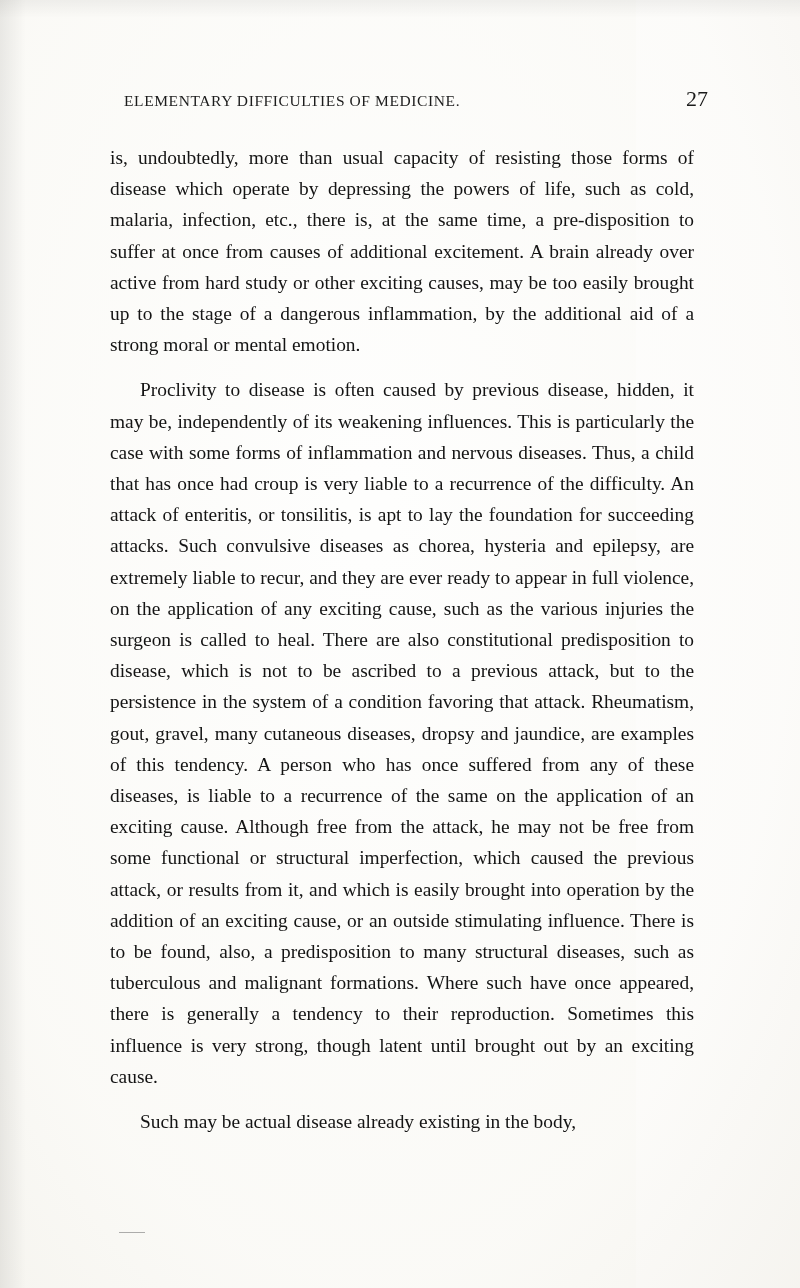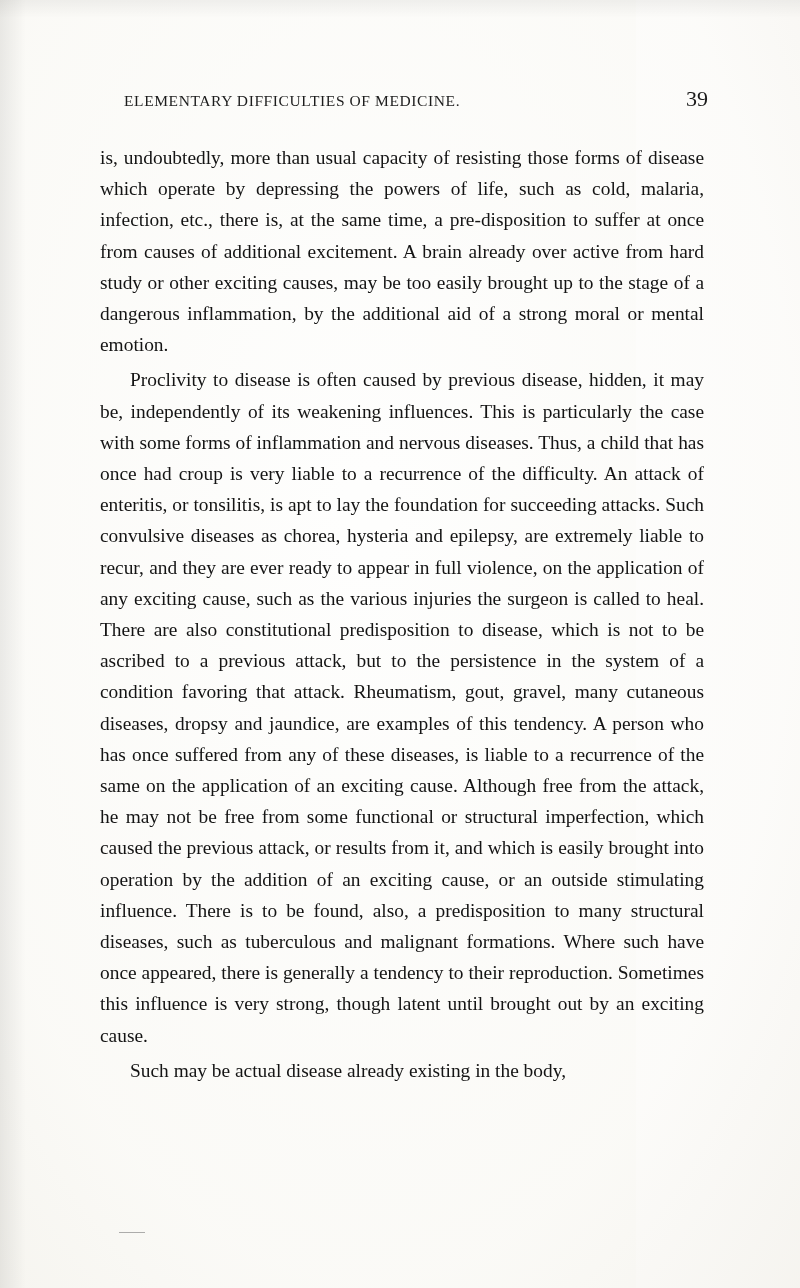--- a/index.html
+++ b/index.html
@@ -42,21 +42,21 @@
     color: #1c1c1c;
     font-variant: small-caps;
     text-transform: uppercase;
   }
   .running-head .folio {
     font-size: 22px;
     color: #1a1a1a;
     font-family: "Liberation Serif", serif;
   }
   .body-text p {
-    margin: 4px;
+    margin: 14px;
     font-size: 19.4px;
     line-height: 31.2px;
     text-align: justify;
     text-justify: inter-word;
     color: #141414;
     hyphens: manual;
   }
   .body-text p.indent {
     text-indent: 30px;
   }
@@ -93,21 +93,21 @@
 </head>
 <body>
 
 <div class="page">
   <div class="paper-tone"></div>
 
   <div class="page-inner">
 
     <div class="running-head">
       <span class="title">ELEMENTARY DIFFICULTIES OF MEDICINE.</span>
-      <span class="folio">39</span>
+      <span class="folio">27</span>
     </div>
 
     <div class="body-text">
       <p>is, undoubtedly, more than usual capacity of resisting those forms of disease which operate by depressing the powers of life, such as cold, malaria, infection, etc., there is, at the same time, a pre-disposition to suffer at once from causes of additional excitement. A brain already over active from hard study or other exciting causes, may be too easily brought up to the stage of a dangerous inflammation, by the additional aid of a strong moral or mental emotion.</p>
       <p class="indent">Proclivity to disease is often caused by previous disease, hidden, it may be, independently of its weakening influences. This is particularly the case with some forms of inflammation and nervous diseases. Thus, a child that has once had croup is very liable to a recurrence of the difficulty. An attack of enteritis, or tonsilitis, is apt to lay the foundation for succeeding attacks. Such convulsive diseases as chorea, hysteria and epilepsy, are extremely liable to recur, and they are ever ready to appear in full violence, on the application of any exciting cause, such as the various injuries the surgeon is called to heal. There are also constitutional predisposition to disease, which is not to be ascribed to a previous attack, but to the persistence in the system of a condition favoring that attack. Rheumatism, gout, gravel, many cutaneous diseases, dropsy and jaundice, are examples of this tendency. A person who has once suffered from any of these diseases, is liable to a recurrence of the same on the application of an exciting cause. Although free from the attack, he may not be free from some functional or structural imperfection, which caused the previous attack, or results from it, and which is easily brought into operation by the addition of an exciting cause, or an outside stimulating influence. There is to be found, also, a predisposition to many structural diseases, such as tuberculous and malignant formations. Where such have once appeared, there is generally a tendency to their reproduction. Sometimes this influence is very strong, though latent until brought out by an exciting cause.</p>
       <p class="indent">Such may be actual disease already existing in the body,</p>
     </div>
 
   </div>
 

